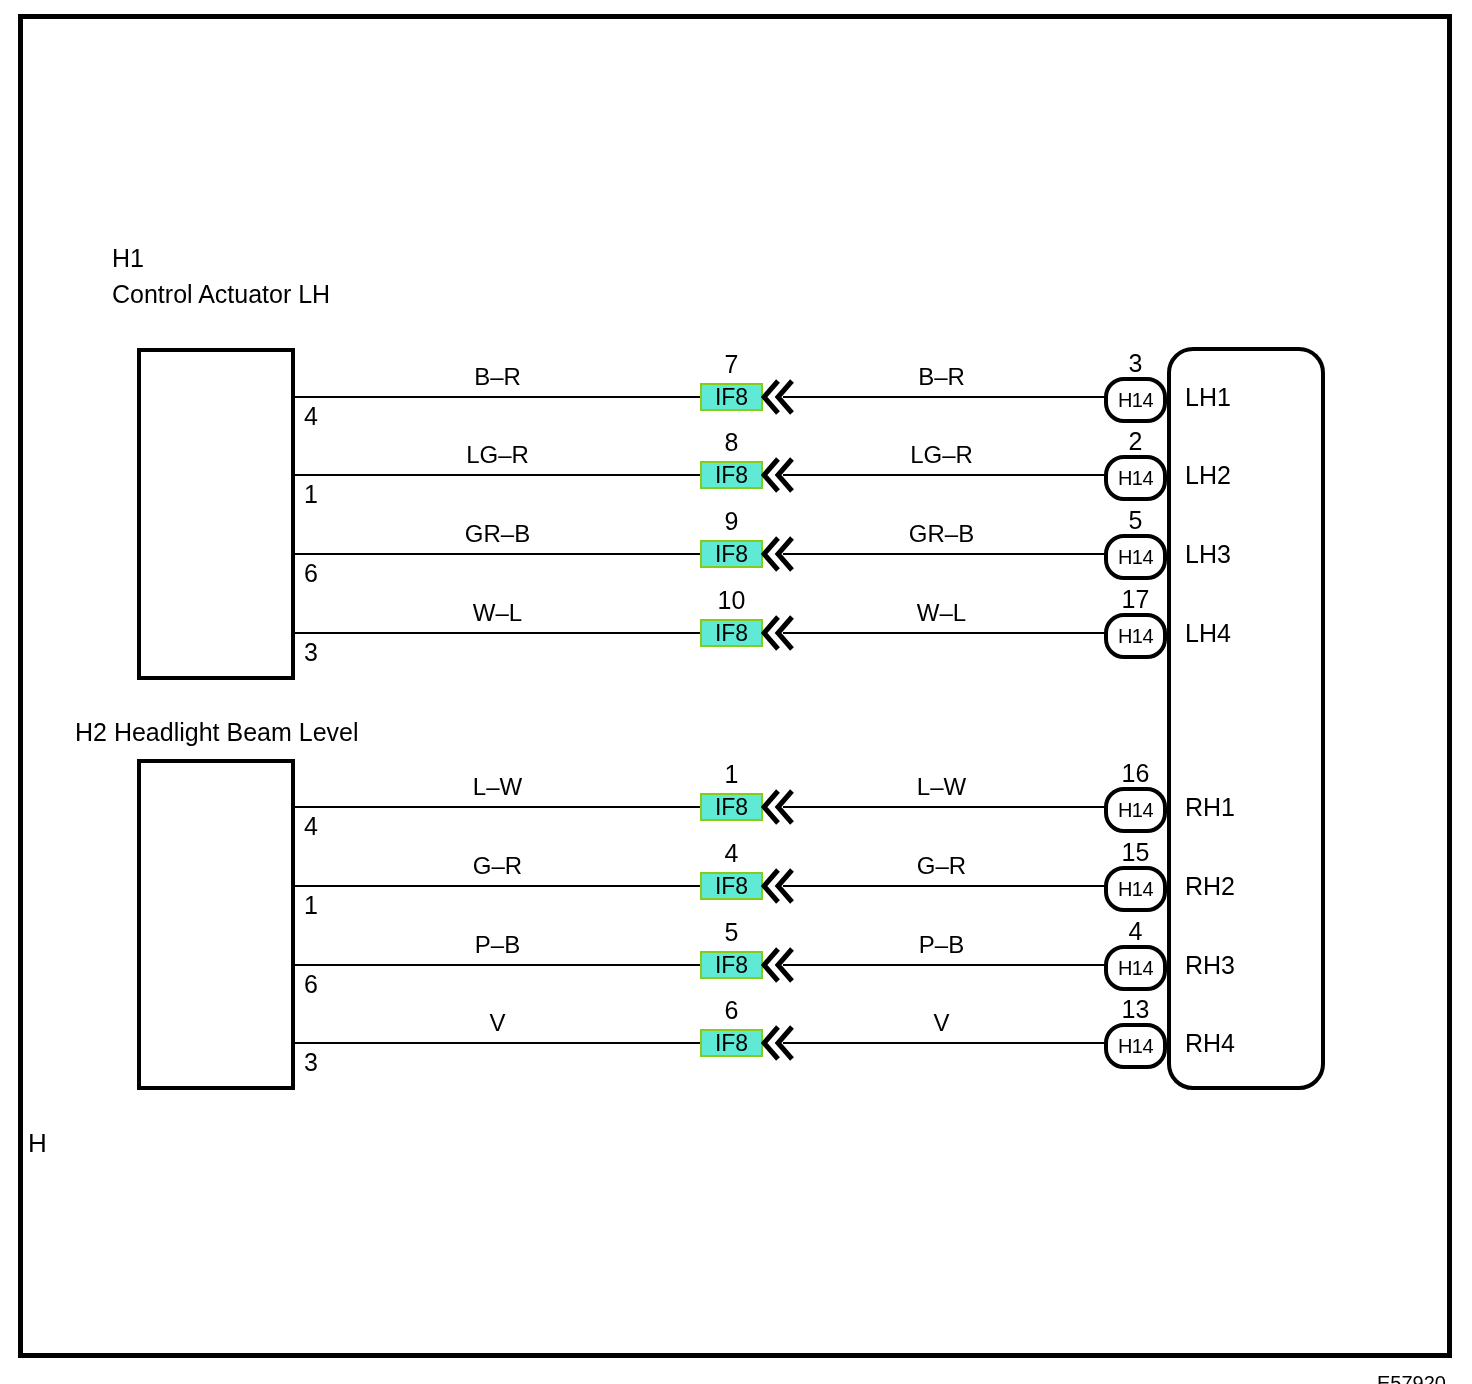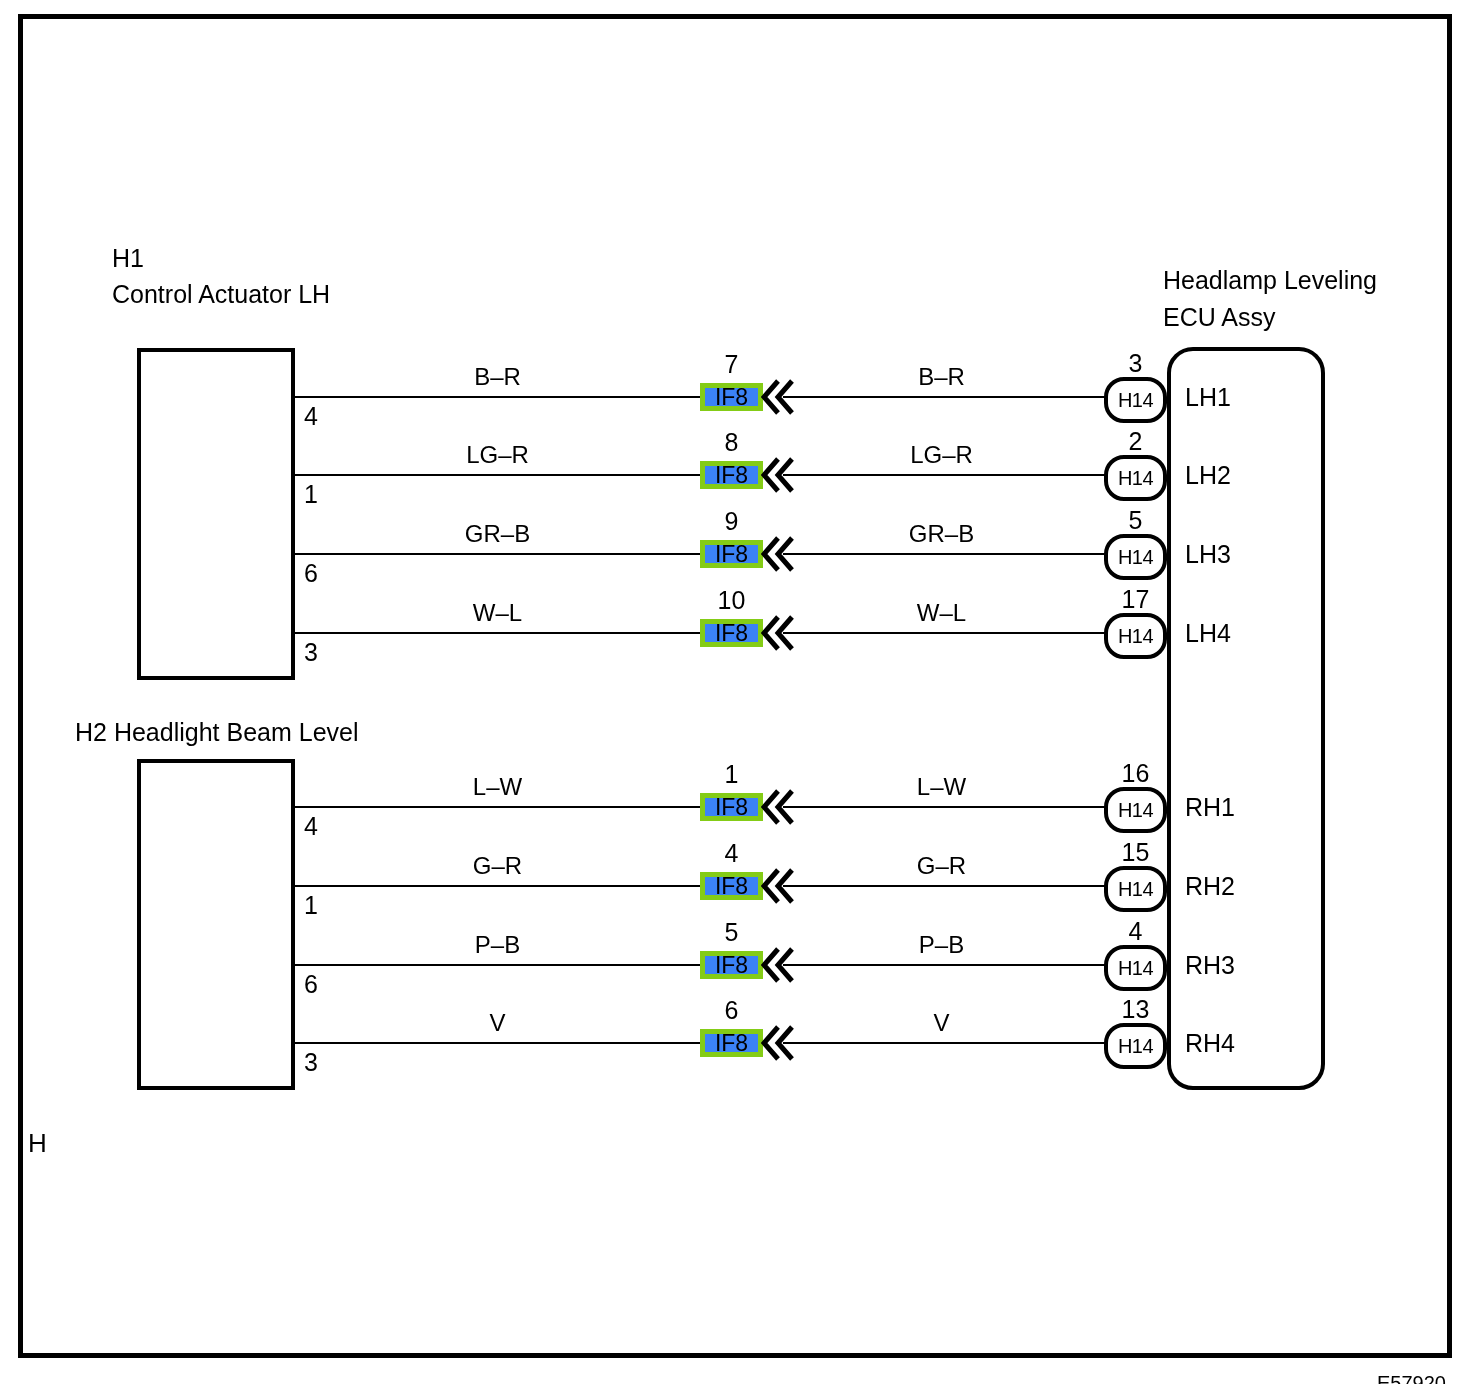--- a/index.html
+++ b/index.html
@@ -62,21 +62,21 @@
     font-size: 25px; line-height: 28px;
   }
   .num-mid {
     position: absolute; left: 700px; top: -47px;
     width: 63px; text-align: center;
     font-size: 25px; line-height: 28px;
   }
   .box-mid {
     position: absolute; left: 700px; top: -14px;
     width: 63px; height: 28px;
-    border: 5px solid #84cc16; background: #3b82f6;
+    border: 2px solid #84cc16; background: #5eead4;
     display: flex; align-items: center; justify-content: center;
     font-size: 23px;
   }
   .chevron { position: absolute; left: 761px; top: -19px; }
   .num-right {
     position: absolute; left: 1104px; top: -48px;
     width: 63px; text-align: center;
     font-size: 25px; line-height: 28px;
   }
   .oval-right {
@@ -109,24 +109,20 @@
 
   <div class="block-label" id="h1-label">
     <div>H1</div>
     <div>Control Actuator LH</div>
   </div>
 
   <div class="block-label" id="h2-label">
     <div>H2 Headlight Beam Level</div>
   </div>
 
-  <div class="block-label" id="ecu-label">
-    <div>Headlamp Leveling</div>
-    <div>ECU Assy</div>
-  </div>
 
   <div class="comp-box" id="h1-box"></div>
   <div class="comp-box" id="h2-box"></div>
   <div class="comp-box" id="ecu-box"></div>
 
   <div id="rows-root">
       <div class="row" style="top: 397px;">
     <div class="wire-left"></div>
     <div class="wire-right"></div>
     <div class="lbl-left">B–R</div>

